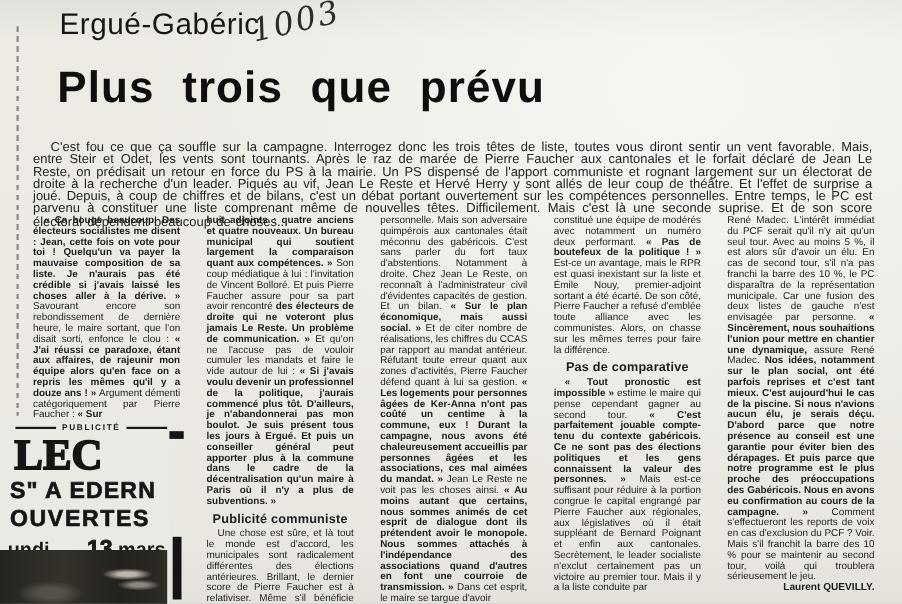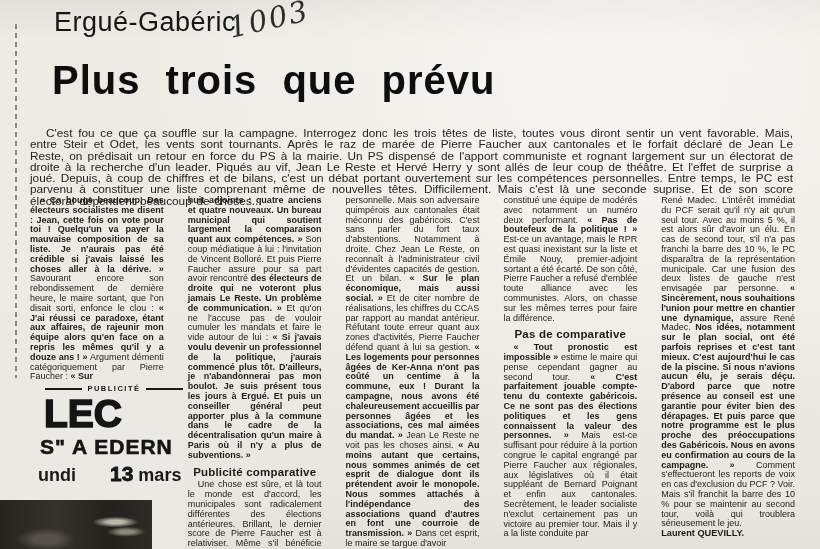--- a/index.html
+++ b/index.html
@@ -25,28 +25,28 @@
     letter-spacing:1px;word-spacing:13px;color:#0e0e0e;}
   .intro{position:absolute;left:30px;top:128px;width:763px;font-size:11.8px;line-height:11.3px;
     text-align:justify;color:#242424;text-indent:16px;word-spacing:1.5px;margin:0;}
 
   .columns{position:absolute;left:30px;top:196px;width:765px;height:353px;display:flex;gap:24px;}
   .col{width:134px;font-size:9px;line-height:9.8px;text-align:justify;color:#1c1c1c;}
   .col p{margin:0;}
   .col p.ind{text-indent:10px;}
   .col .b{font-weight:bold;}
   .col-heading{font-weight:bold;font-size:11.5px;text-align:center;margin:7px 0 3px;letter-spacing:.2px;}
-  .signature{text-align:left;font-weight:bold;margin:3px 2px 0 0;font-size:9.2px;}
+  .signature{text-align:right;font-weight:bold;margin:3px 2px 0 0;font-size:9.2px;}
 
-  .ad{position:absolute;left:0;top:380px;width:154px;height:169px;overflow:hidden;background:#ebe9e3;padding-left:31px;}
+  .ad{position:absolute;left:0;top:380px;width:154px;height:169px;overflow:hidden;background:#ebe9e3;}
   .ad-label-row{display:flex;align-items:center;gap:5px;padding:4px 2px 2px 14px;}
   .ad-rule{height:2px;background:#1a1a1a;flex:1;}
   .ad-label{font-size:7.5px;font-weight:bold;letter-spacing:1.5px;color:#161616;}
   .ad-l1{font-size:39px;font-weight:bold;-webkit-text-stroke:1.6px #151515;
-    margin:0 0 0 13px;line-height:.95;color:#151515;}
+    margin:0 0 0 13px;line-height:.95;color:#151515;font-family:Liberation Serif, serif;}
   .ad-l2{font-size:21px;font-weight:bold;letter-spacing:1px;margin:3px 0 0 9px;
     -webkit-text-stroke:.6px #151515;color:#151515;}
   .ad-l3{font-size:21px;font-weight:bold;letter-spacing:1.5px;margin:1px 0 0 9px;
     -webkit-text-stroke:.6px #151515;color:#151515;}
   .ad-date{font-size:18px;font-weight:bold;margin:3px 0 0 7px;color:#1a1a1a;}
   .ad-date .num{font-size:21px;margin-left:29px;-webkit-text-stroke:.8px #111;}
   .ad-photo{position:absolute;left:0;top:120px;width:152px;height:49px;
     background:
       radial-gradient(ellipse at 76% 45%, rgba(225,220,205,.8) 0 5%, transparent 14%),
       radial-gradient(ellipse at 83% 65%, rgba(205,200,185,.6) 0 4%, transparent 11%),
@@ -69,21 +69,21 @@
   <h1 class="headline" style="margin:0;">Plus trois que prévu</h1>
 
   <p class="intro">C'est fou ce que ça souffle sur la campagne. Interrogez donc les trois têtes de liste, toutes vous diront sentir un vent favorable. Mais, entre Steir et Odet, les vents sont tournants. Après le raz de marée de Pierre Faucher aux cantonales et le forfait déclaré de Jean Le Reste, on prédisait un retour en force du PS à la mairie. Un PS dispensé de l'apport communiste et rognant largement sur un électorat de droite à la recherche d'un leader. Piqués au vif, Jean Le Reste et Hervé Herry y sont allés de leur coup de théâtre. Et l'effet de surprise a joué. Depuis, à coup de chiffres et de bilans, c'est un débat portant ouvertement sur les compétences personnelles. Entre temps, le PC est parvenu à constituer une liste comprenant même de nouvelles têtes. Difficilement. Mais c'est là une seconde suprise. Et de son score électoral dépendent beaucoup de choses...</p>
 
   <div class="columns">
     <div class="col">
         <p class="ind"><span class="b">« Ça bouge beaucoup. Des électeurs socialistes me disent : Jean, cette fois on vote pour toi ! Quelqu'un va payer la mauvaise composition de sa liste. Je n'aurais pas été crédible si j'avais laissé les choses aller à la dérive. » </span><span>Savourant encore son rebondissement de dernière heure, le maire sortant, que l'on disait sorti, enfonce le clou : </span><span class="b">« J'ai réussi ce paradoxe, étant aux affaires, de rajeunir mon équipe alors qu'en face on a repris les mêmes qu'il y a douze ans ! » </span><span>Argument démenti catégoriquement par Pierre Faucher : </span><span class="b">« Sur</span></p>
       </div>
     <div class="col">
         <p class=""><span class="b">huit adjoints : quatre anciens et quatre nouveaux. Un bureau municipal qui soutient largement la comparaison quant aux compétences. » </span><span>Son coup médiatique à lui : l'invitation de Vincent Bolloré. Et puis Pierre Faucher assure pour sa part avoir rencontré </span><span class="b">des électeurs de droite qui ne voteront plus jamais Le Reste. Un problème de communication. » </span><span>Et qu'on ne l'accuse pas de vouloir cumuler les mandats et faire le vide autour de lui : </span><span class="b">« Si j'avais voulu devenir un professionnel de la politique, j'aurais commencé plus tôt. D'ailleurs, je n'abandonnerai pas mon boulot. Je suis présent tous les jours à Ergué. Et puis un conseiller général peut apporter plus à la commune dans le cadre de la décentralisation qu'un maire à Paris où il n'y a plus de subventions. »</span></p>
-        <h3 class="col-heading">Publicité comparative</h3>
+        <h3 class="col-heading">Publicité communiste</h3>
         <p class="ind"><span>Une chose est sûre, et là tout le monde est d'accord, les municipales sont radicalement différentes des élections antérieures. Brillant, le dernier score de Pierre Faucher est à relativiser. Même s'il bénéficie d'une indéniable côte</span></p>
       </div>
     <div class="col">
         <p class=""><span>personnelle. Mais son adversaire quimpérois aux cantonales était méconnu des gabéricois. C'est sans parler du fort taux d'abstentions. Notamment à droite. Chez Jean Le Reste, on reconnaît à l'administrateur civil d'évidentes capacités de gestion. Et un bilan. </span><span class="b">« Sur le plan économique, mais aussi social. » </span><span>Et de citer nombre de réalisations, les chiffres du CCAS par rapport au mandat antérieur. Réfutant toute erreur quant aux zones d'activités, Pierre Faucher défend quant à lui sa gestion. </span><span class="b">« Les logements pour personnes âgées de Ker-Anna n'ont pas coûté un centime à la commune, eux ! Durant la campagne, nous avons été chaleureusement accueillis par personnes âgées et les associations, ces mal aimées du mandat. » </span><span>Jean Le Reste ne voit pas les choses ainsi. </span><span class="b">« Au moins autant que certains, nous sommes animés de cet esprit de dialogue dont ils prétendent avoir le monopole. Nous sommes attachés à l'indépendance des associations quand d'autres en font une courroie de transmission. » </span><span>Dans cet esprit, le maire se targue d'avoir</span></p>
       </div>
     <div class="col">
         <p class=""><span>constitué une équipe de modérés avec notamment un numéro deux performant. </span><span class="b">« Pas de boutefeux de la politique ! » </span><span>Est-ce un avantage, mais le RPR est quasi inexistant sur la liste et Émile Nouy, premier-adjoint sortant a été écarté. De son côté, Pierre Faucher a refusé d'emblée toute alliance avec les communistes. Alors, on chasse sur les mêmes terres pour faire la différence.</span></p>
         <h3 class="col-heading">Pas de comparative</h3>
         <p class="ind"><span class="b">« Tout pronostic est impossible » </span><span>estime le maire qui pense cependant gagner au second tour. </span><span class="b">« C'est parfaitement jouable compte-tenu du contexte gabéricois. Ce ne sont pas des élections politiques et les gens connaissent la valeur des personnes. » </span><span>Mais est-ce suffisant pour réduire à la portion congrue le capital engrangé par Pierre Faucher aux régionales, aux législatives où il était suppléant de Bernard Poignant et enfin aux cantonales. Secrètement, le leader socialiste n'exclut certainement pas un victoire au premier tour. Mais il y a la liste conduite par</span></p>
       </div>
@@ -94,17 +94,18 @@
   </div>
 
   <div class="ad">
     <div class="ad-label-row">
       <span class="ad-rule"></span>
       <span class="ad-label">PUBLICITÉ</span>
       <span class="ad-rule"></span>
     </div>
     <div class="ad-l1">LEC</div>
     <div class="ad-l2">S" A EDERN</div>
+    <div class="ad-l3">OUVERTES</div>
     <div class="ad-date"><span>undi </span><span class="num">13</span><span> mars</span></div>
     <div class="ad-photo"></div>
   </div>
 
 </div>
 
 </body></html>

